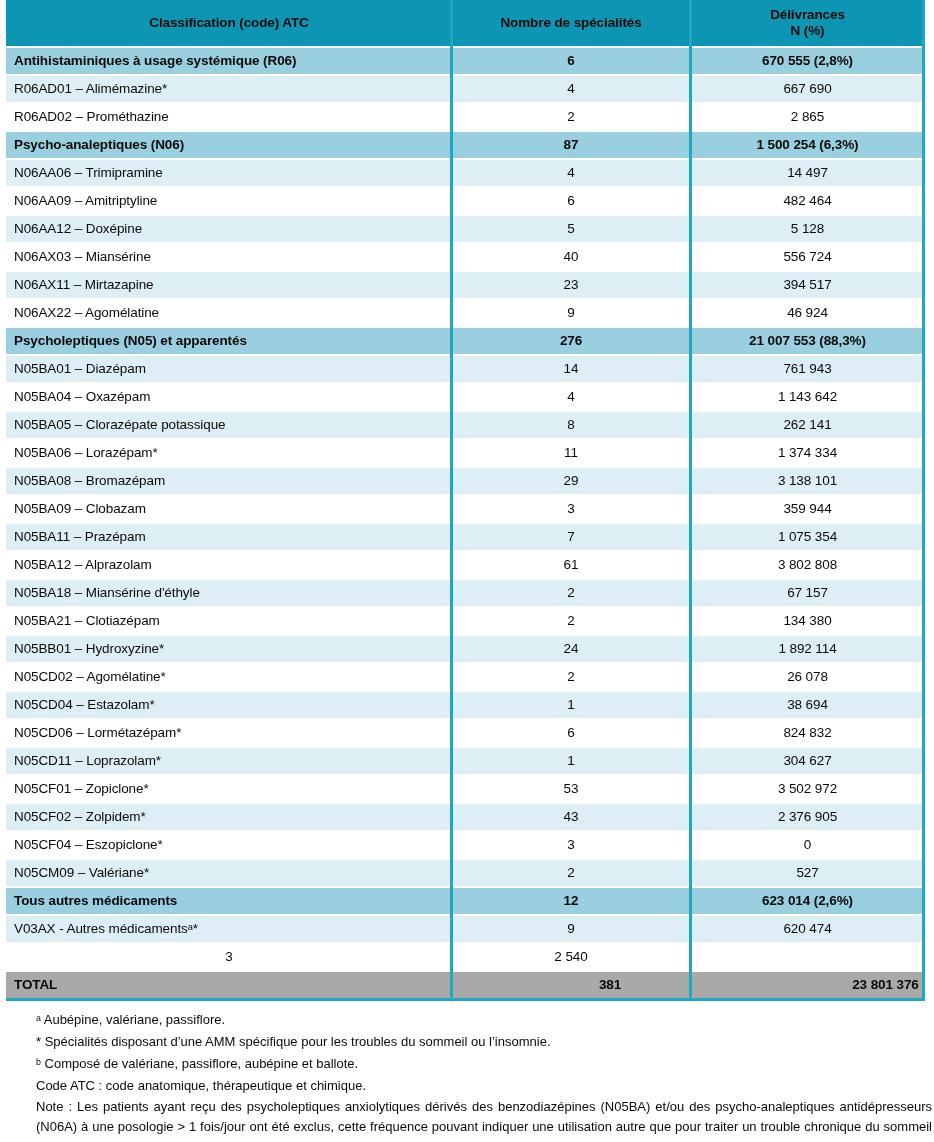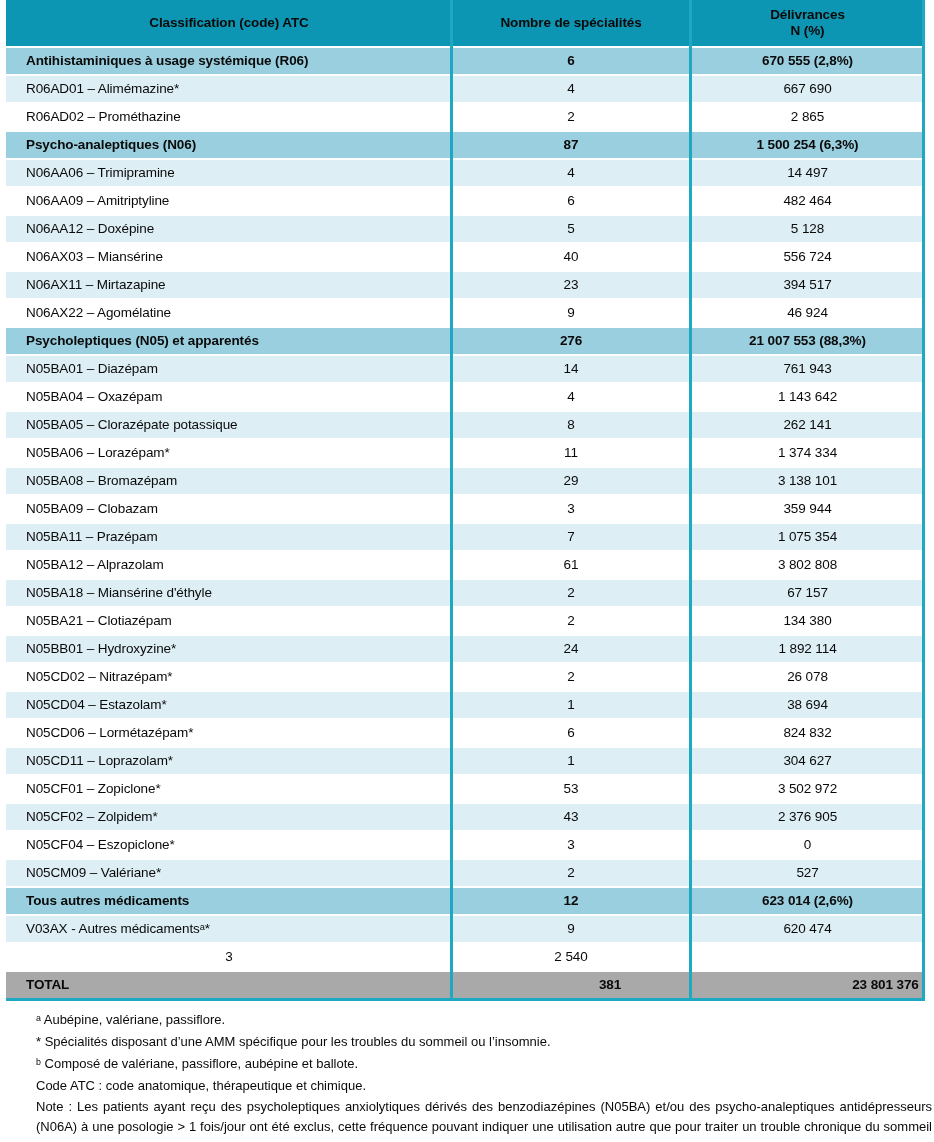--- a/index.html
+++ b/index.html
@@ -14,21 +14,21 @@
   *{box-sizing:border-box;margin:0;padding:0;}
   html,body{width:934px;height:1142px;overflow:hidden;background:#fff;
     font-family:"Liberation Sans","DejaVu Sans",sans-serif;color:var(--text);}
   .page{width:934px;height:1142px;}
   .atc-table{position:relative;margin-left:6px;width:919px;
     border-right:3px solid var(--sep);border-bottom:3px solid var(--sep);}
   .row{display:grid;grid-template-columns:446px 238px 235px;
     height:28px;border-bottom:2px solid #fff;}
   .thead{height:48px;background:var(--header-bg);font-weight:bold;font-size:13.5px;}
   .cell{display:flex;align-items:center;letter-spacing:-0.1px;font-size:13.5px;line-height:1.15;}
-  .c1{padding-left:20px;text-align:center;}
+  .c1{padding-left:8px;text-align:center;}
   .c2,.c3{justify-content:center;text-align:center;}
   .hc{justify-content:center;text-align:center;font-weight:bold;padding-left:0;}
   .prelines{white-space:pre-line;}
   .row-section{background:var(--section-bg);font-weight:bold;}
   .row-pale{background:var(--pale-bg);}
   .row-white{background:var(--white-bg);}
   .row-total{background:var(--total-bg);font-weight:bold;gap:39px;}
   #tbody .row:last-child{border-bottom:none;height:26px;}
   .vline{position:absolute;top:0;bottom:0;width:3px;background:var(--sep);z-index:2;}
   .v1{left:444px;}
@@ -155,21 +155,21 @@
           <div class="cell c1">N05BA21 – Clotiazépam</div>
           <div class="cell c2">2</div>
           <div class="cell c3">134 380</div>
         </div>
         <div class="row row-pale">
           <div class="cell c1">N05BB01 – Hydroxyzine*</div>
           <div class="cell c2">24</div>
           <div class="cell c3">1 892 114</div>
         </div>
         <div class="row row-white">
-          <div class="cell c1">N05CD02 – Nitrazépam*</div>
+          <div class="cell c1">N05CD02 – Agomélatine*</div>
           <div class="cell c2">2</div>
           <div class="cell c3">26 078</div>
         </div>
         <div class="row row-pale">
           <div class="cell c1">N05CD04 – Estazolam*</div>
           <div class="cell c2">1</div>
           <div class="cell c3">38 694</div>
         </div>
         <div class="row row-white">
           <div class="cell c1">N05CD06 – Lormétazépam*</div>

